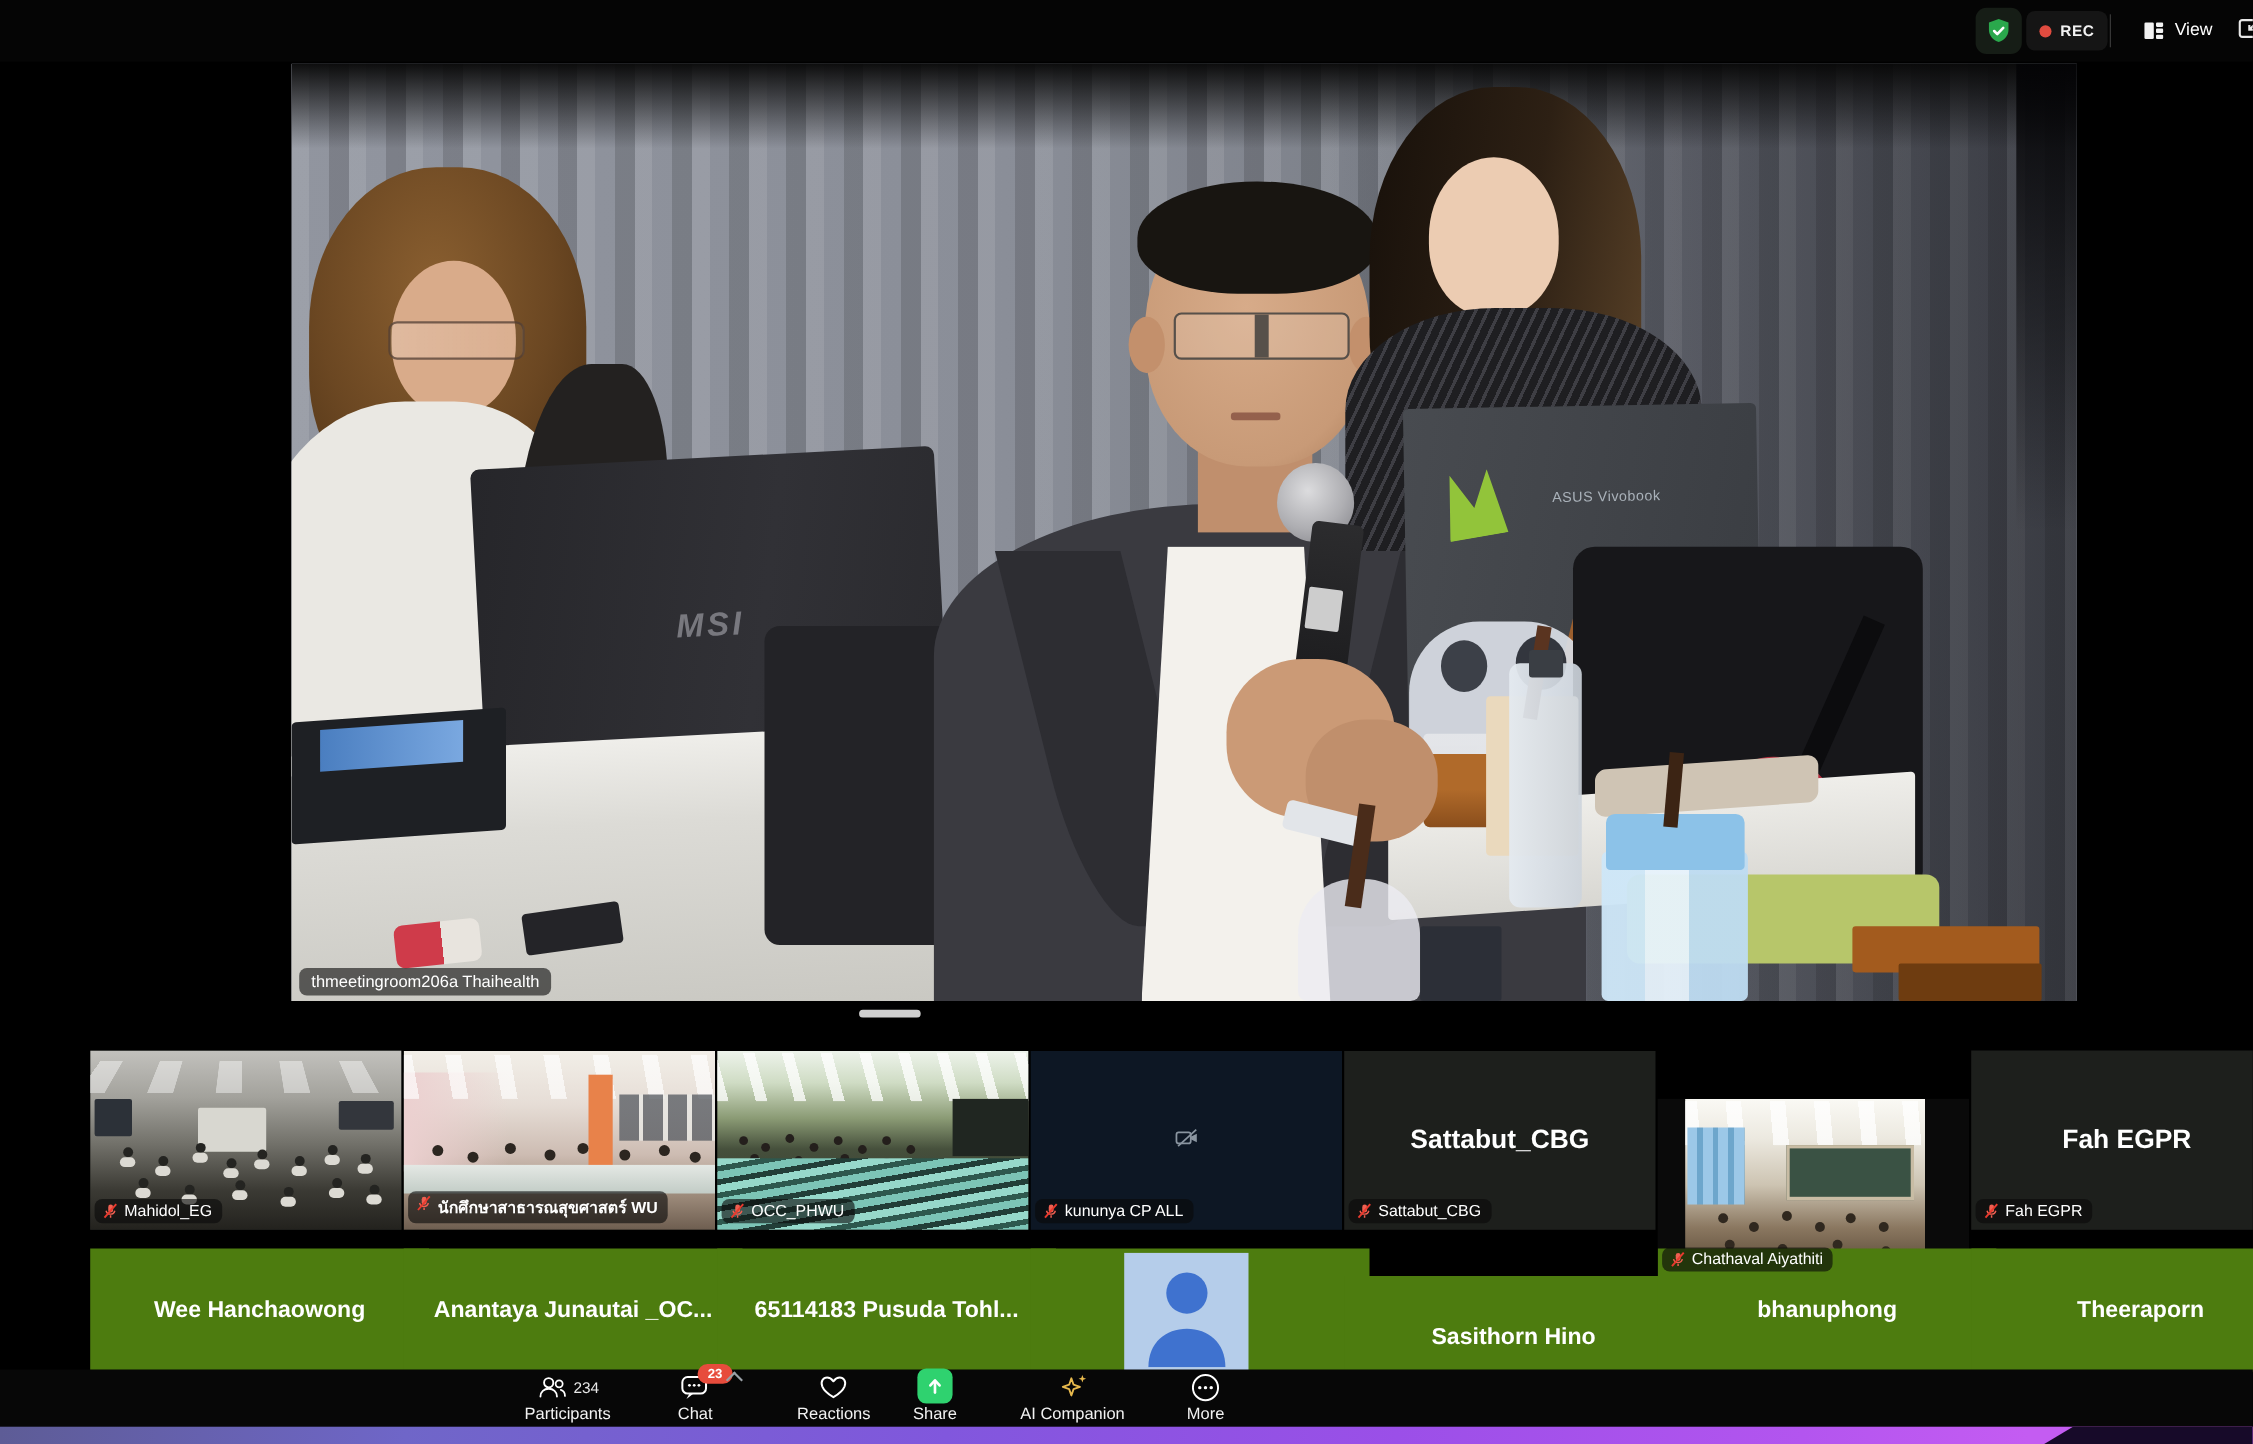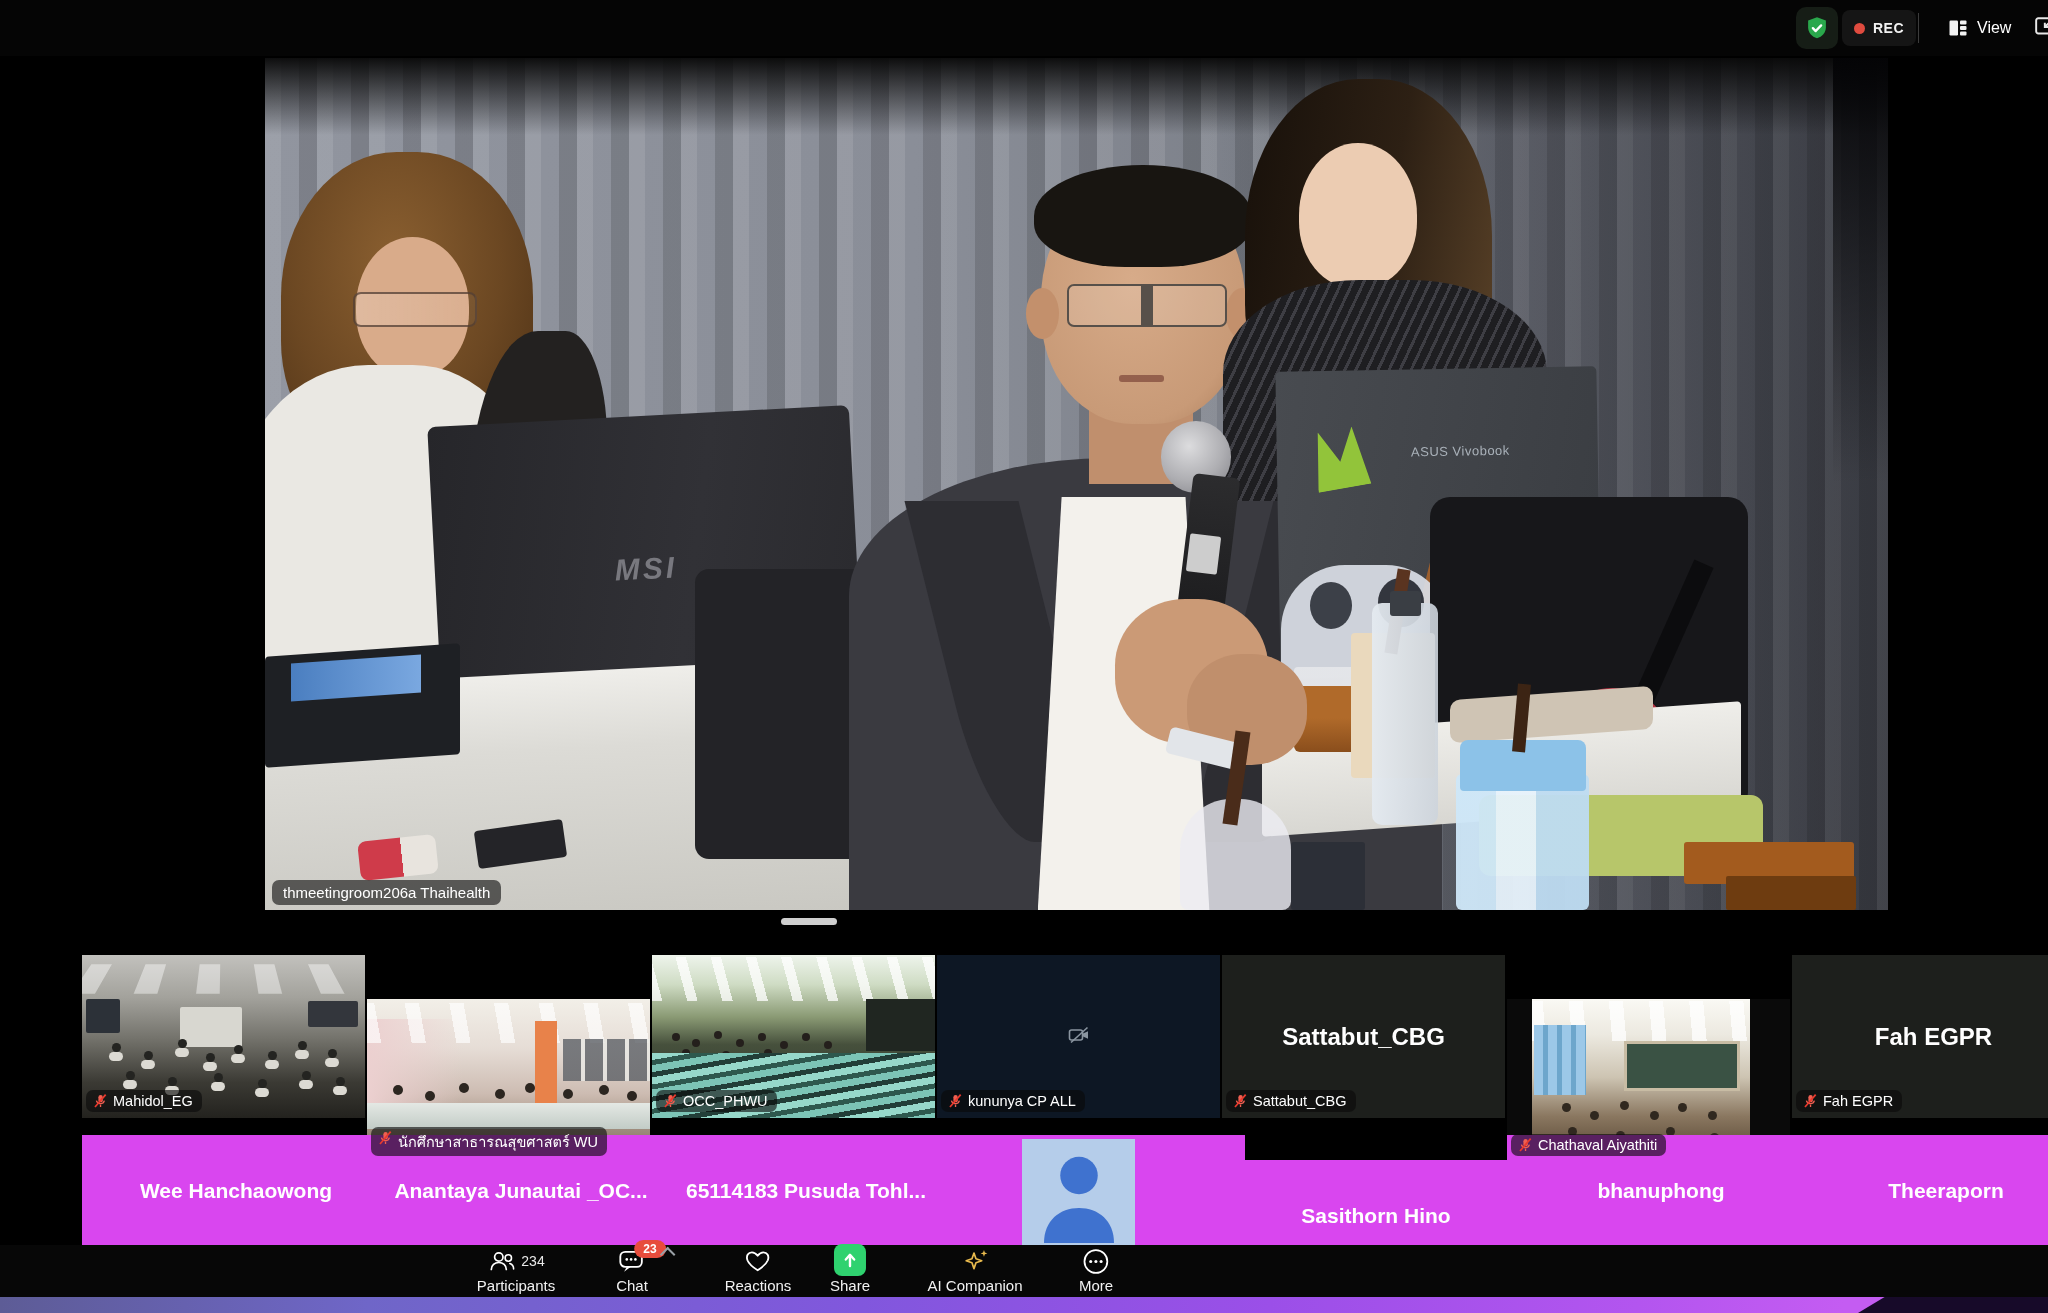--- a/index.html
+++ b/index.html
@@ -28,21 +28,21 @@
 
   
   .tile{position:absolute;width:283px;height:163px;background:#1d1f1c;overflow:hidden;}
   .tile .pill{position:absolute;left:4px;bottom:6px;display:flex;gap:5px;
               background:rgba(10,10,10,.62);border-radius:7px;padding:3px 9px 3px 6px;font-size:14.5px;color:#fff;z-index:5;white-space:nowrap;max-width:265px;overflow:hidden;}
   .tile .center-name{position:absolute;inset:0;display:flex;align-items:center;justify-content:center;
               font-size:24px;font-weight:bold;color:#fff;}
   .tile.cam-off{background:#0d1724;}
   .cam-off-ic{position:absolute;left:50%;top:50%;transform:translate(-50%,-50%);}
 
-  .row2tile{position:absolute;width:308px;height:112px;background:#d946ef;overflow:hidden;}
+  .row2tile{position:absolute;width:308px;height:112px;background:#4d7c0f;overflow:hidden;}
   .row2tile .center-name{position:absolute;inset:0;display:flex;align-items:center;justify-content:center;
               font-size:21px;font-weight:bold;color:#fff;}
   .avatar-box{position:absolute;left:85px;top:4px;width:113px;height:108px;background:#b5cdea;
               display:flex;align-items:center;justify-content:center;}
 
   
   .toolbar{position:absolute;top:1245px;left:0;width:2048px;height:52px;background:#070707;z-index:50;}
   .t-item{position:absolute;top:2px;transform:translateX(-50%);display:flex;flex-direction:column;align-items:center;gap:2px;color:#fff;}
   .t-ic{height:28px;display:flex;align-items:center;gap:6px;position:relative;}
   .t-label{font-size:15px;color:#f2f2f2;white-space:nowrap;}
@@ -201,21 +201,21 @@
     <svg width="16" height="16" viewBox="0 0 24 24">
         <rect x="9.6" y="3" width="6.6" height="11" rx="3.3" fill="#ef5f51"></rect>
         <path d="M6.6 11.5a6.2 6.2 0 0 0 12 0" stroke="#ef5f51" stroke-width="2" fill="none"></path>
         <line x1="12.8" y1="17.8" x2="12.8" y2="21" stroke="#ef5f51" stroke-width="2"></line>
         <line x1="4.5" y1="21" x2="20.5" y2="2.5" stroke="#e83a2e" stroke-width="2.6"></line>
       </svg>
     <span>Mahidol_EG</span>
   </div>
 </div>
 
-<div class="tile scene" style="left:367px;top:999px;">
+<div class="tile scene" style="left:367px;top:955px;font-weight:bold;">
   <div style="inset:0;background:linear-gradient(180deg,#f2efe8 0%,#e6ddd6 30%,#cdbcb2 58%,#9a8878 82%,#6e5e50 100%);"></div>
   <div style="left:0;top:20px;width:96px;height:90px;background:linear-gradient(90deg,#ecd0d0 0%,rgba(236,208,208,0) 100%);"></div>
   <div style="left:0;top:4px;width:100%;height:40px;background:repeating-linear-gradient(80deg,rgba(255,255,255,.95) 0 14px,rgba(0,0,0,0) 14px 44px);opacity:.7;"></div>
   <div style="left:168px;top:22px;width:22px;height:92px;background:#e8824a;"></div>
   <div style="left:196px;top:40px;width:87px;height:42px;background:repeating-linear-gradient(90deg,#5c6066 0 18px,#e8e8e4 18px 22px);opacity:.8;"></div>
   <div style="left:0;top:104px;width:283px;height:26px;background:linear-gradient(180deg,#e4e8e4 0%,#c2ccc6 100%);"></div>
   <div style="left:0;top:0;width:10px;height:10px;border-radius:50%;color:#2c2620;background:transparent;
     box-shadow:26px 86px,58px 92px,92px 84px,128px 90px,158px 84px,196px 90px,232px 86px,260px 92px;"></div>
   <div class="pill">
     <svg width="16" height="16" viewBox="0 0 24 24">

